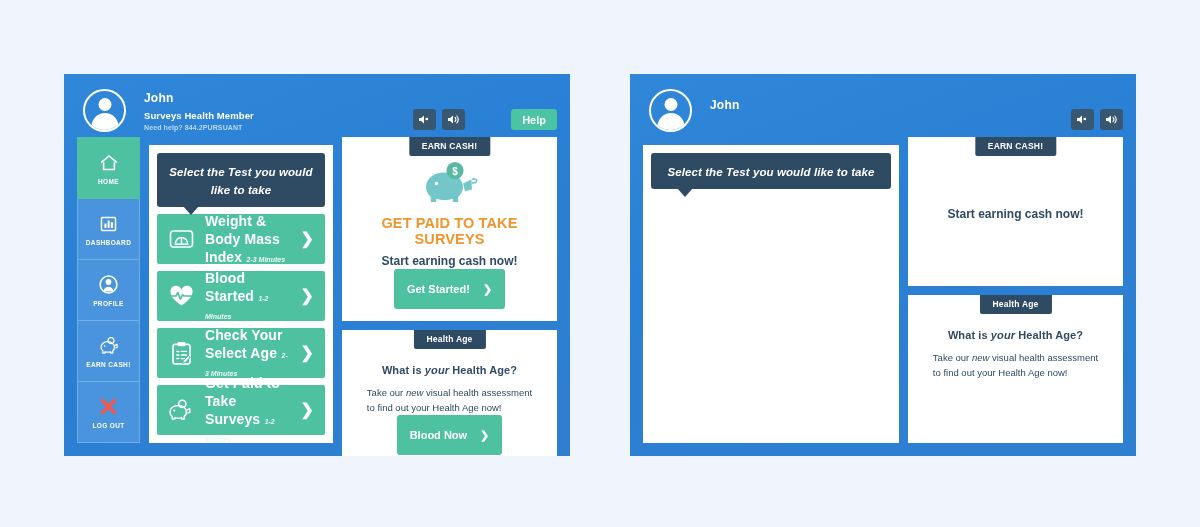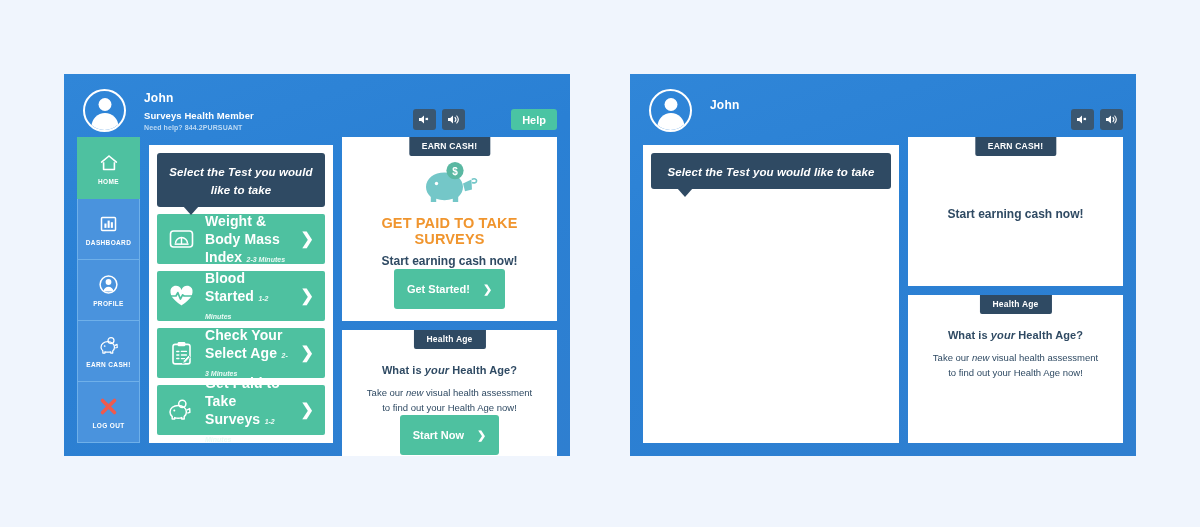--- a/index.html
+++ b/index.html
@@ -142,21 +142,21 @@
     margin-top: auto; background: #4ec1a0; border-radius: 3px;
     height: 40px; padding: 0 13px; display: flex; align-items: center; gap: 13px;
     color: #ffffff; font-size: 11px; font-weight: bold;
   }
   .ha-h {
     color: #2f4a63; font-size: 11px; font-weight: bold; text-align: center;
     margin-top: 16px; letter-spacing: .1px;
   }
   .ha-h em { font-style: italic; }
   .ha-p {
-    color: #2f4a63; font-size: 9.5px; text-align: center; line-height: 15px;
+    color: #2f4a63; font-size: 9.5px; line-height: 15px;
     margin-top: 9px;
   }
   .ha-p em { font-style: italic; }
   .card.bare { justify-content: center; }
   .card.bare .promo-p { margin: 0; }
 </style>
 </head>
 <body>
 
 <div class="stage">
@@ -348,21 +348,21 @@
         <div class="card">
           <div class="badge">Health Age</div>
           <div class="ha-h">
             <span>What is </span><em>your</em><span> Health Age?</span>
           </div>
           <div class="ha-p">
             <span>Take our </span><em>new</em><span> visual health assessment</span><br>
             <span>to find out your Health Age now!</span>
           </div>
           <div class="cta">
-            <span>Start Now</span>
+            <span>Blood Now</span>
             <span>❯</span>
           </div>
         </div>
 
       </div>
     </div>
   </div>
 
   <div class="app right">
 

